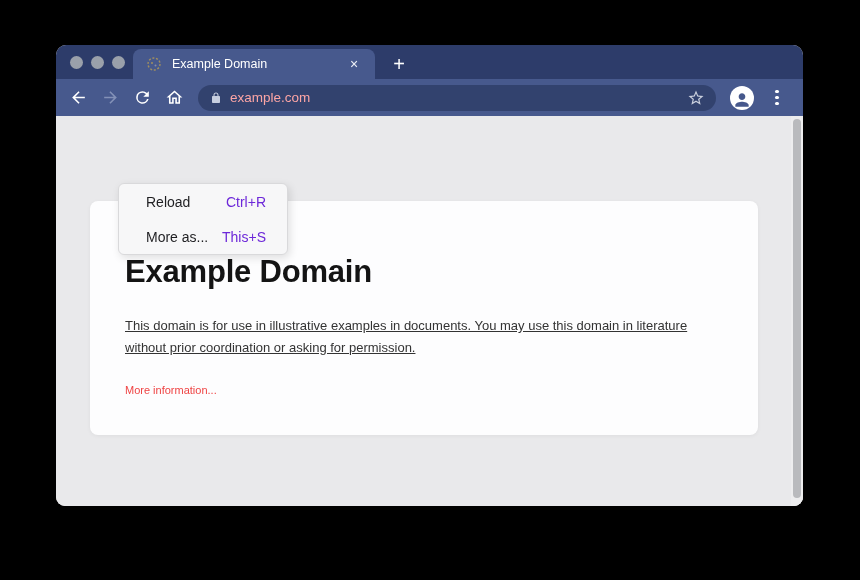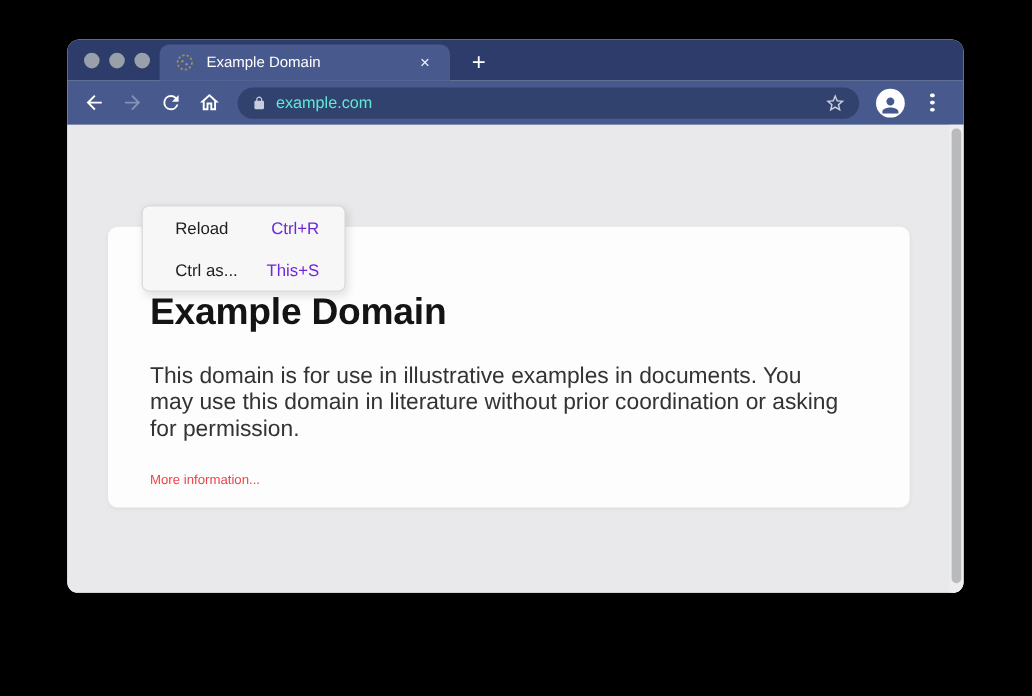--- a/index.html
+++ b/index.html
@@ -1,18 +1,18 @@
 <!DOCTYPE html>
 <html><head>
 <meta charset="utf-8">
 <style>
   * { margin:0; padding:0; box-sizing:border-box; }
   html,body { width:860px; height:580px; background:#000; font-family:"Liberation Sans", sans-serif; overflow:hidden; }
 
-  .window { position:absolute; left:56px; top:33px; width:747px; height:461px;
+  .window { position:absolute; left:56px; top:45px; width:747px; height:461px;
             border-radius:10px 10px 9px 9px; overflow:hidden; background:#e9e9eb; }
 
   
   .titlebar { height:34px; background:#2d3c6a; position:relative; display:flex; align-items:flex-end; }
   .traffic-lights { position:absolute; left:14px; top:0; height:34px; display:flex; align-items:center; gap:8px; }
   .tl-dot { width:13px; height:13px; border-radius:50%; background:#9aa0aa; }
 
   .tab { margin-left:77px; width:242px; height:30px; background:#47598d;
          border-radius:8px 8px 0 0; display:flex; align-items:center; padding:0 12px 0 13px; }
   .tab-favicon { width:16px; height:16px; flex:0 0 auto; }
@@ -22,40 +22,40 @@
              display:flex; align-items:center; justify-content:center; margin-left:4px; }
 
   
   .toolbar { height:37px; background:#47598d; display:flex; align-items:center; padding:0 13px 0 6px; }
   .nav-btn { width:32px; height:32px; display:flex; align-items:center; justify-content:center; }
   .nav-btn svg { width:19px; height:19px; }
 
   .addressbar { flex:1; height:26px; margin:0 10px 0 8px; background:#32426e; border-radius:13px;
                 display:flex; align-items:center; padding:0 10px 0 12px; }
   .lock { width:12px; height:12px; margin-right:8px; flex:0 0 auto; }
-  .url-text { color:#5eead4; font-size:13.5px; flex:1; }
+  .url-text { color:#fca5a5; font-size:13.5px; flex:1; }
   .star-btn { width:20px; height:20px; display:flex; align-items:center; justify-content:center; }
 
   .avatar { width:24px; height:24px; border-radius:50%; background:#fff; overflow:hidden;
             position:relative; margin:0 4px; flex:0 0 auto; }
   .avatar svg { position:absolute; left:2px; top:3px; width:20px; height:22px; }
   .kebab { width:26px; height:26px; display:flex; flex-direction:column; align-items:center;
            justify-content:center; gap:2.6px; margin-left:6px; }
   .kebab span { width:3.4px; height:3.4px; border-radius:50%; background:#fff; }
 
   
   .content { position:relative; height:390px; background:#e9e9eb; }
 
   .scrollbar { position:absolute; right:0; top:0; width:12px; height:100%; background:#ededee; }
   .scroll-thumb { position:absolute; left:2px; top:3px; width:8px; height:379px; border-radius:4px; background:#b9babd; }
 
   .card { position:absolute; left:34px; top:85px; width:668px; height:234px; background:#fdfdfe;
           border-radius:8px; box-shadow:0 1px 4px rgba(0,0,0,0.05); padding:53px 35px 0 35px; }
   .card h1 { font-size:31px; font-weight:700; color:#141414; letter-spacing:-0.2px; margin-bottom:25px; }
-  .card p { font-size:19px; line-height:22px; color:#333; width:582px; margin-bottom:21px; }
+  .card p { font-size:13px; line-height:22px; color:#333; width:582px; margin-bottom:21px;text-decoration:underline; }
   .card a { font-size:11px; color:#ef4444; text-decoration:none; }
 
   
   .context-menu { position:absolute; left:62px; top:67px; width:170px; background:#f7f7f8;
                   border:1px solid #d9d9db; border-radius:6px;
                   box-shadow:2px 3px 8px rgba(0,0,0,0.12); overflow:hidden; }
   .menu-item { height:35px; display:flex; align-items:center; justify-content:space-between;
                padding:0 21px 0 27px; }
   .menu-label { font-size:14px; color:#1e1e21; }
   .menu-shortcut { font-size:14px; color:#6d28d9; }
@@ -140,21 +140,21 @@
       <a href="#">More information...</a>
     </div>
 
     <div class="context-menu">
       <div class="menu-item">
         <span class="menu-label">Reload</span>
         <span class="menu-shortcut">Ctrl+R</span>
       </div>
 
       <div class="menu-item">
-        <span class="menu-label">Ctrl as...</span>
+        <span class="menu-label">More as...</span>
         <span class="menu-shortcut">This+S</span>
       </div>
     </div>
 
     <div class="scrollbar">
       <div class="scroll-thumb"></div>
     </div>
 
   </div>
 </div>

